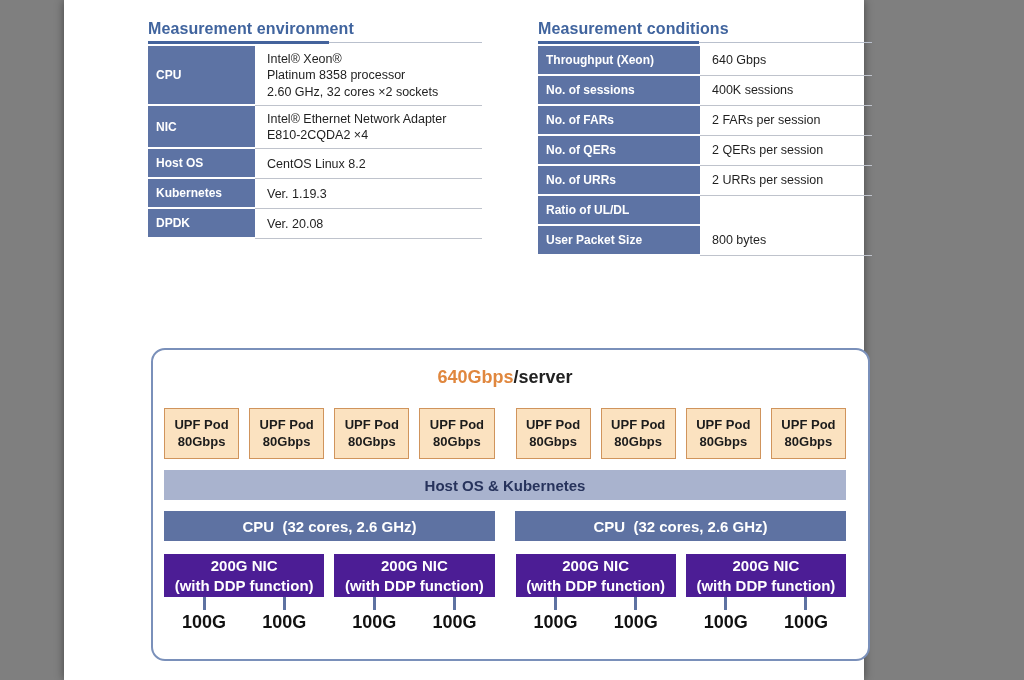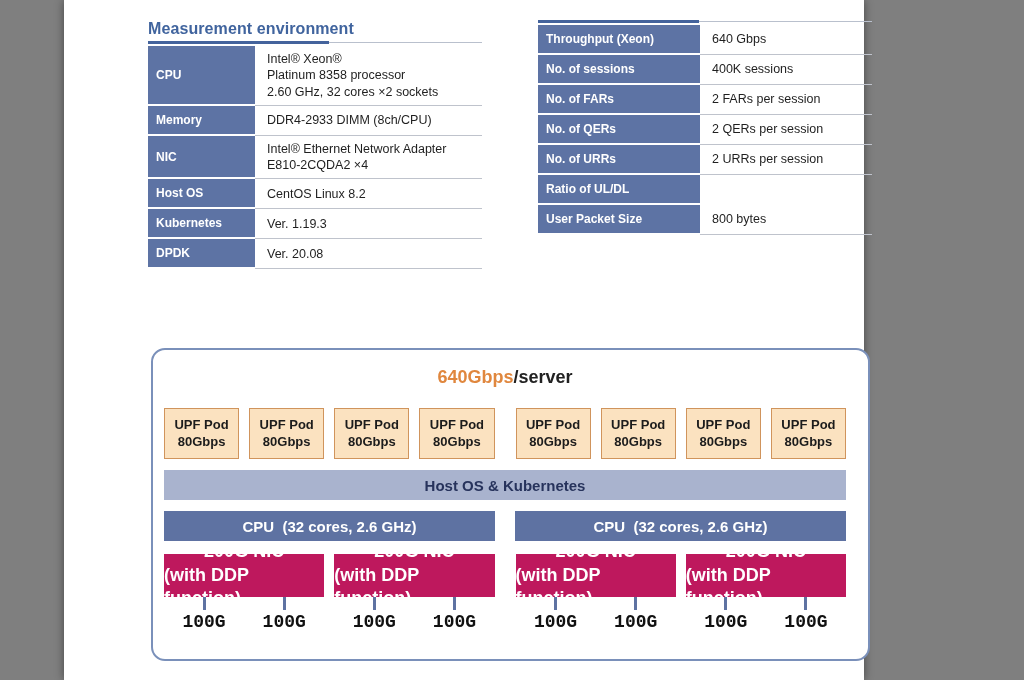--- a/index.html
+++ b/index.html
@@ -72,25 +72,25 @@
     color:#27335c;font-size:15px;font-weight:bold;
   }
   .cpu-row{display:flex;gap:20px;margin-top:11px;}
   .cpu{
     flex:1;height:30px;background:#5e72a2;color:#ffffff;
     display:flex;align-items:center;justify-content:center;
     font-size:15px;font-weight:bold;white-space:pre;
   }
   .nic-row{display:flex;gap:10px;margin-top:13px;}
   .nic{
-    flex:1;height:43px;background:#be185d;color:#ffffff;
+    flex:1;height:43px;background:#4c1d95;color:#ffffff;
     display:flex;flex-direction:column;align-items:center;justify-content:center;
-    font-size:18px;font-weight:bold;line-height:1.3;
-  }
-  .port-row{display:flex;gap:10px;font-family:Liberation Mono, monospace;}
+    font-size:15px;font-weight:bold;line-height:1.3;
+  }
+  .port-row{display:flex;gap:10px;}
   .nic-ports{flex:1;display:flex;}
   .port{flex:1;display:flex;flex-direction:column;align-items:center;}
   .stub{width:3px;height:13px;background:#5e72a2;}
   .port-label{font-size:18px;font-weight:bold;color:#111111;margin-top:2px;}
 </style>
 </head>
 <body>
 
 <div class="page">
 
@@ -100,43 +100,40 @@
         <span class="dark"></span>
         <span class="light"></span>
       </div>
     <div class="trow">
       <div class="tlabel">CPU</div>
       <div class="tval">Intel® Xeon®
 Platinum 8358 processor
 2.60 GHz, 32 cores ×2 sockets</div>
     </div>
     <div class="trow">
-      <div class="tlabel">Memory</div>
-      <div class="tval">DDR4-2933 DIMM (8ch/CPU)</div>
-    </div>
-    <div class="trow">
       <div class="tlabel">NIC</div>
       <div class="tval">Intel® Ethernet Network Adapter
 E810-2CQDA2 ×4</div>
     </div>
     <div class="trow">
       <div class="tlabel">Host OS</div>
       <div class="tval">CentOS Linux 8.2</div>
     </div>
     <div class="trow">
       <div class="tlabel">Kubernetes</div>
       <div class="tval">Ver. 1.19.3</div>
     </div>
     <div class="trow">
       <div class="tlabel">DPDK</div>
       <div class="tval">Ver. 20.08</div>
     </div>
   </div>
 
   <div class="spec-table cond">
+    <div class="tbl-title">Measurement conditions</div>
     <div class="tbl-rule">
         <span class="dark"></span>
         <span class="light"></span>
       </div>
     <div class="trow">
       <div class="tlabel">Throughput (Xeon)</div>
       <div class="tval">640 Gbps</div>
     </div>
     <div class="trow">
       <div class="tlabel">No. of sessions</div>

